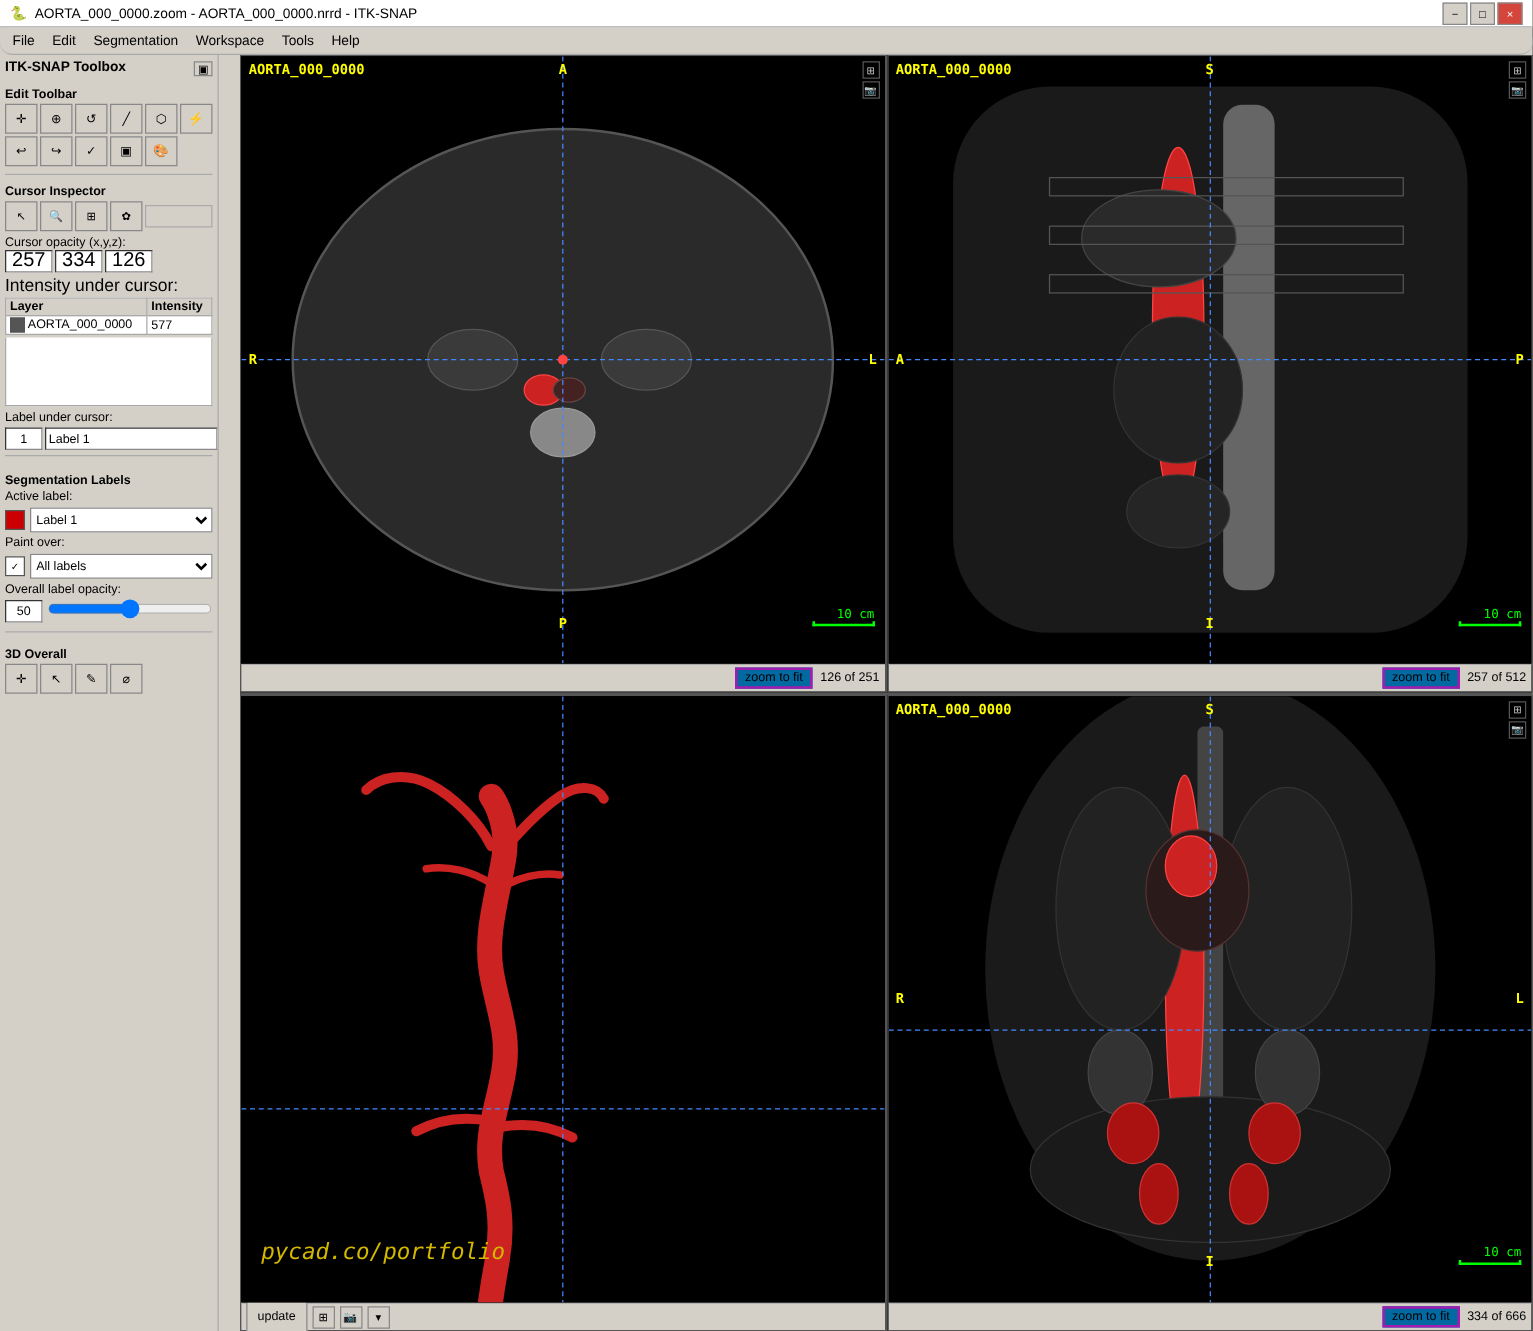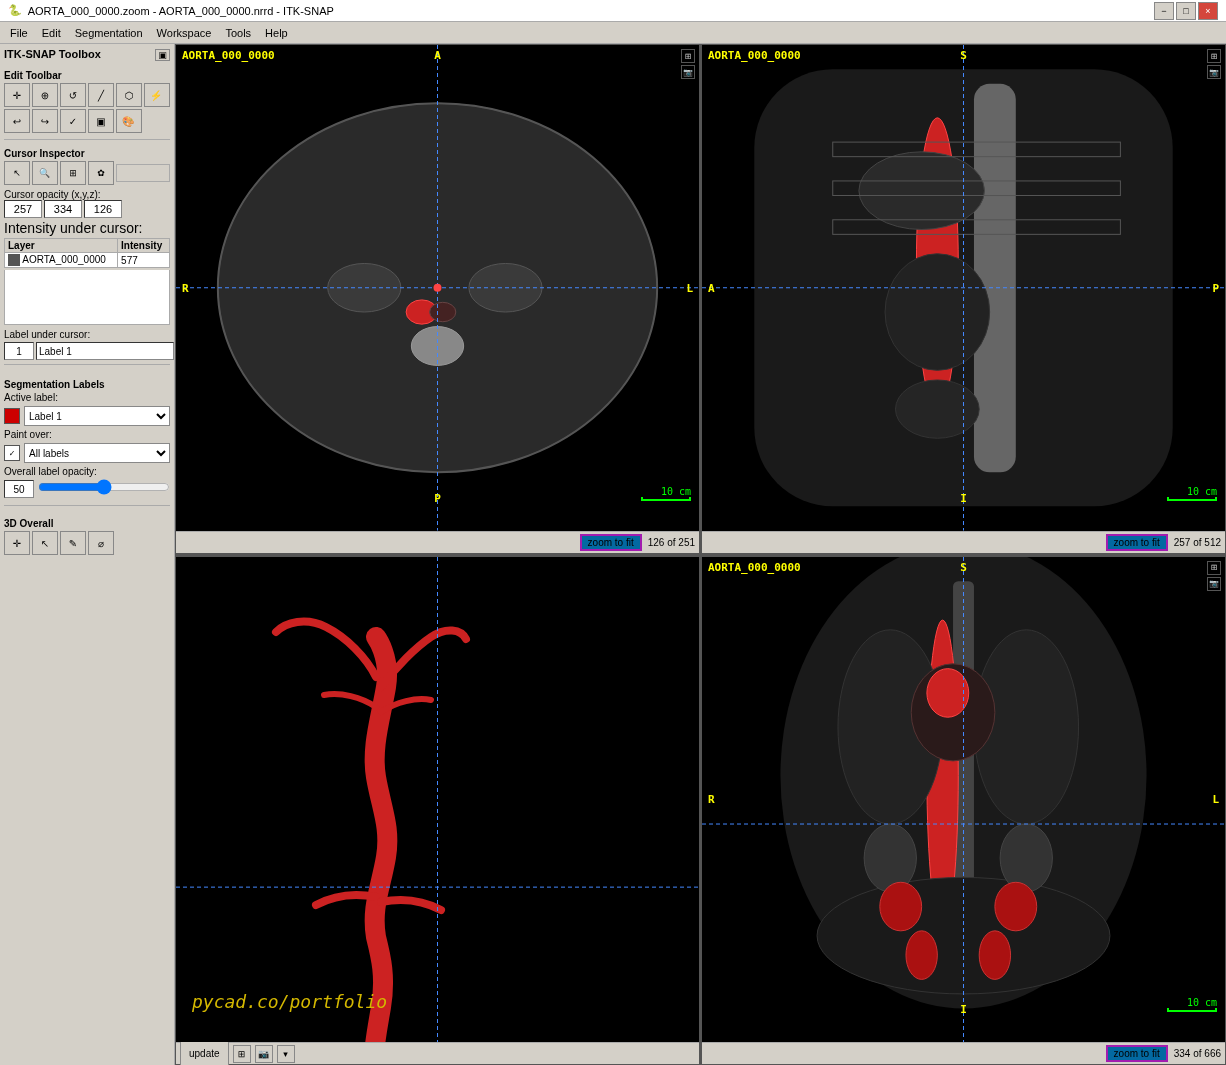--- a/index.html
+++ b/index.html
@@ -44,30 +44,32 @@
     }
     
     #menubar {
       background: #d4d0c8;
       height: 22px;
       display: flex;
       align-items: center;
       padding: 0 4px;
       gap: 2px;
       border-bottom: 1px solid #aaa;
+      border-radius: 10px;
     }
     .menu-item {
       padding: 2px 6px;
       cursor: pointer;
       font-size: 11px;
     }
     
     #main-layout {
       display: flex;
       height: calc(1065px - 44px);
+      gap: 17px;
     }
     
     #toolbox {
       width: 175px;
       background: #d4d0c8;
       border-right: 1px solid #aaa;
       display: flex;
       flex-direction: column;
       padding: 4px;
       overflow-y: auto;
@@ -129,21 +131,21 @@
       margin-bottom: 2px;
     }
     .cursor-pos-label {
       font-size: 10px;
     }
     .cursor-pos-input {
       width: 38px;
       height: 18px;
       border: 1px inset #888;
       background: white;
-      font-size: 11px;
+      font-size: 16px;
       text-align: center;
     }
     .intensity-label {
       font-size: 14px;
       margin: 2px 0;
     }
     .intensity-table {
       width: 100%;
       border-collapse: collapse;
       background: white;

